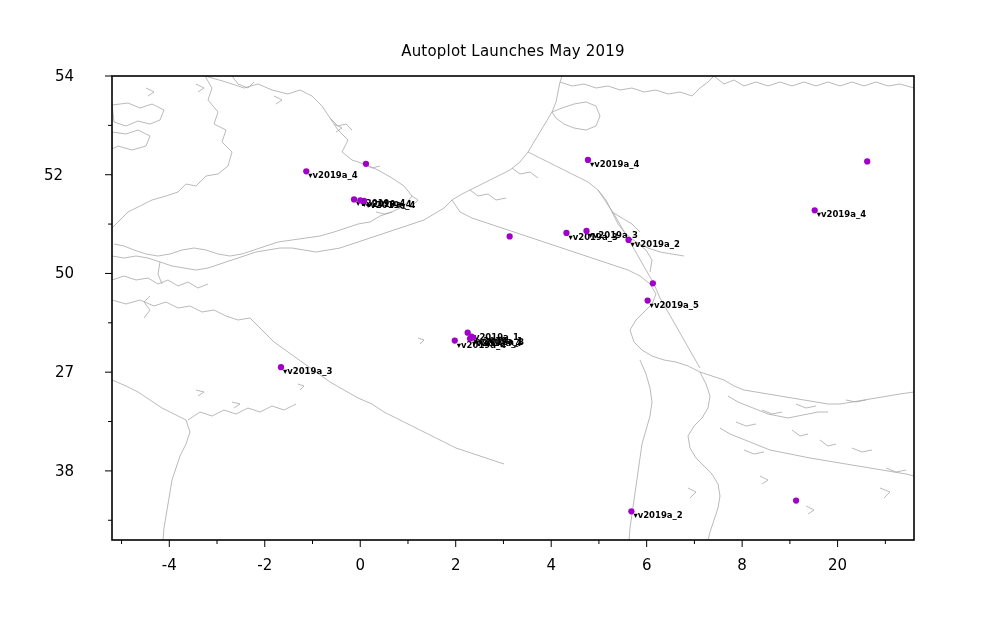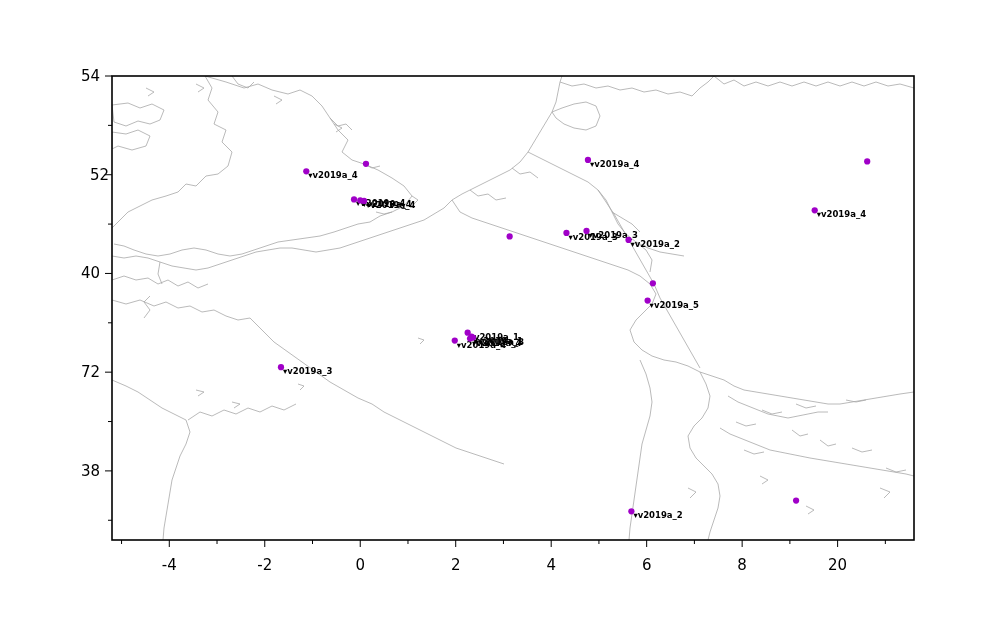--- a/index.html
+++ b/index.html
@@ -33,39 +33,39 @@
     letter-spacing: 0.2px;
   }
   .axis-tick-label {
     position: absolute;
     font-size: 15px;
     color: #000000;
     font-family: "DejaVu Sans", sans-serif;
     white-space: nowrap;
   }
   .ytick-label {
-    text-align: right;
     transform: translateY(-50%);
   }
   .xtick-label {
     text-align: center;
     transform: translateX(-50%);
   }
   .point-label {
     font-family: "DejaVu Sans", sans-serif;
     font-size: 8.5px;
     fill: #000000;
     font-weight: bold;
   }
 </style>
 </head>
 <body>
 
 <div id="figure">
 
+  <div id="plot-title">Autoplot Launches May 2019</div>
 
   <svg id="plot-svg" width="1003" height="633" style="position:absolute;left:0;top:0;">
     <defs>
       <clipPath id="plotclip">
         <rect x="112" y="76" width="802" height="464"></rect>
       </clipPath>
     </defs>
 
     <rect x="112" y="76" width="802" height="464" fill="#ffffff"></rect>
 
@@ -260,23 +260,23 @@
         <circle cx="796.0869047619049" cy="500.51063829787245" r="3.125" fill="#a000c8"></circle>
         <circle cx="631.3904761904761" cy="511.37021276595755" r="3.125" fill="#a000c8"></circle>
         <text x="633.3904761904761" y="518.3702127659576" class="point-label">▾v2019a_2</text>
       </g>
 
     <rect x="112" y="76" width="802" height="464" fill="none" stroke="#000000" stroke-width="1.6"></rect>
   </svg>
 
   <div id="ytick-labels">
       <div class="axis-tick-label ytick-label" style="left: 55px; width: 45px; top: 470.894px;">38</div>
-      <div class="axis-tick-label ytick-label" style="left: 55px; width: 45px; top: 372.17px;">72</div>
-      <div class="axis-tick-label ytick-label" style="left: 55px; width: 45px; top: 273.447px;">40</div>
-      <div class="axis-tick-label ytick-label" style="left: 64px; width: 45px; top: 174.723px;">52</div>
+      <div class="axis-tick-label ytick-label" style="left: 55px; width: 45px; top: 372.17px;">27</div>
+      <div class="axis-tick-label ytick-label" style="left: 55px; width: 45px; top: 273.447px;">50</div>
+      <div class="axis-tick-label ytick-label" style="left: 44px; width: 45px; top: 174.723px;">52</div>
       <div class="axis-tick-label ytick-label" style="left: 55px; width: 45px; top: 76px;">54</div>
     </div>
   <div id="xtick-labels">
       <div class="axis-tick-label xtick-label" style="left: 169.286px; top: 556px;">-4</div>
       <div class="axis-tick-label xtick-label" style="left: 264.762px; top: 556px;">-2</div>
       <div class="axis-tick-label xtick-label" style="left: 360.238px; top: 556px;">0</div>
       <div class="axis-tick-label xtick-label" style="left: 455.714px; top: 556px;">2</div>
       <div class="axis-tick-label xtick-label" style="left: 551.19px; top: 556px;">4</div>
       <div class="axis-tick-label xtick-label" style="left: 646.667px; top: 556px;">6</div>
       <div class="axis-tick-label xtick-label" style="left: 742.143px; top: 556px;">8</div>

